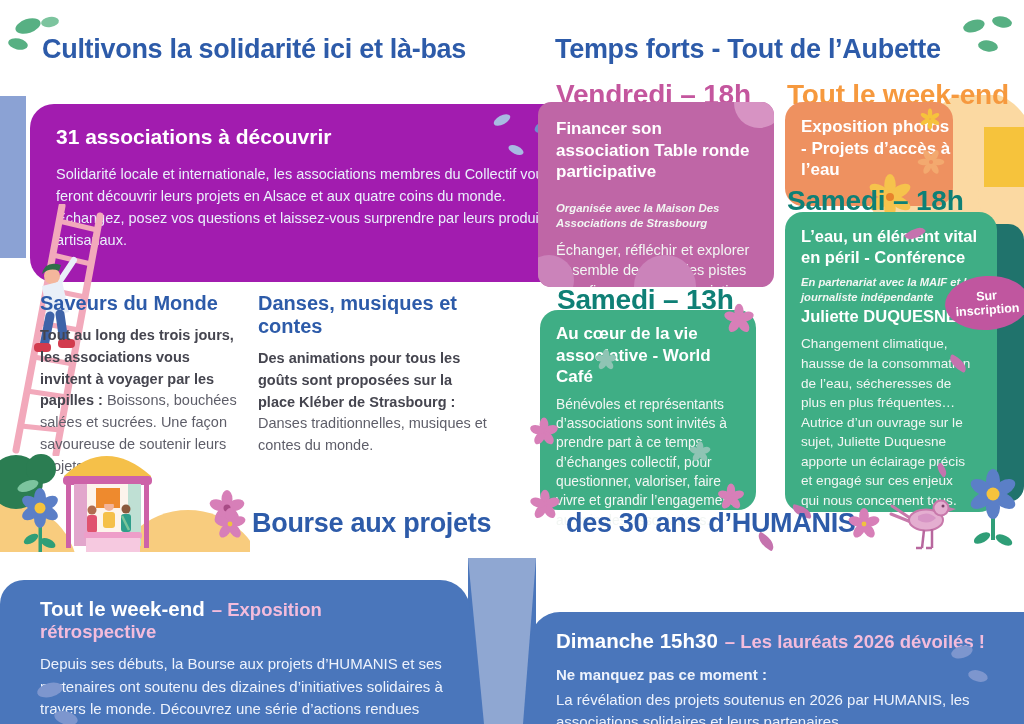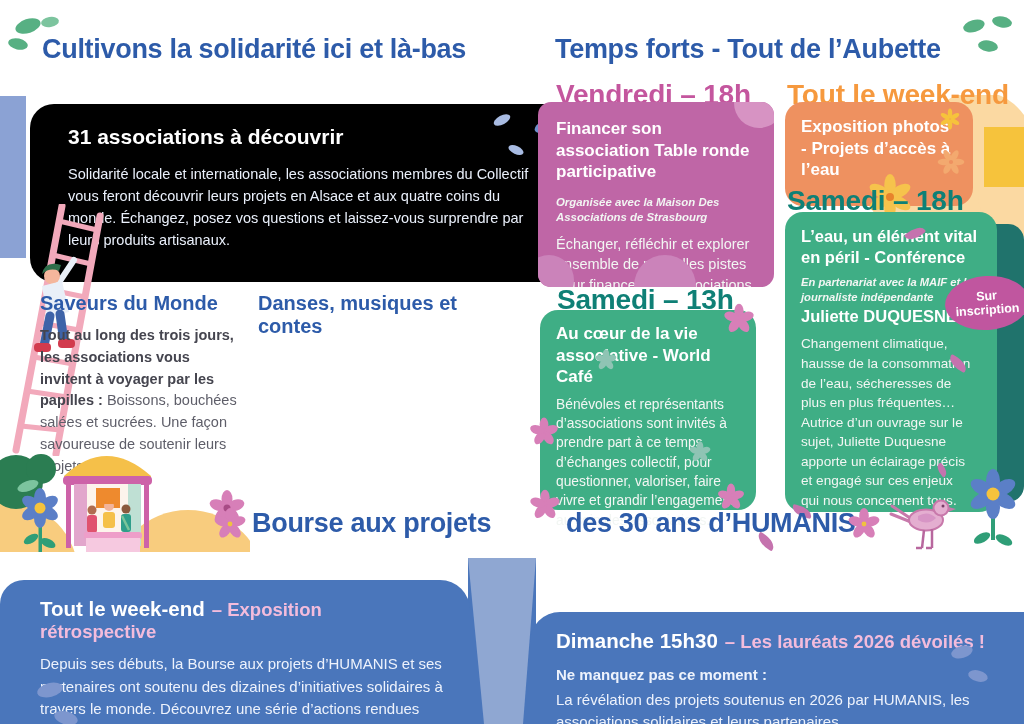--- a/index.html
+++ b/index.html
@@ -41,21 +41,21 @@
   <svg class="abs" style="left:6px;top:12px" width="54" height="42" viewBox="0 0 54 42">
     <ellipse cx="22" cy="14" rx="13" ry="7" fill="#57b083" transform="rotate(-18 22 14)"></ellipse>
     <ellipse cx="44" cy="10" rx="9" ry="5" fill="#7cc49e" transform="rotate(-10 44 10)"></ellipse>
     <ellipse cx="12" cy="32" rx="10" ry="5.5" fill="#57b083" transform="rotate(12 12 32)"></ellipse>
   </svg>
 
   <div class="abs h1" style="left:42px;top:34px">Cultivons la solidarité ici et là-bas</div>
 
   <div class="abs" style="left:0;top:96px;width:26px;height:162px;background:#8ba2d4"></div>
 
-  <div class="abs card" style="left:30px;top:104px;width:548px;height:178px;background:#000000;border-radius:24px;padding:20px 38px">
+  <div class="abs card" style="left:30px;top:104px;width:548px;height:178px;background:#a21caf;border-radius:24px;padding:20px 26px">
     <svg class="abs" style="right:16px;top:12px" width="46" height="38" viewBox="0 0 46 38">
       <ellipse cx="30" cy="10" rx="12" ry="6" fill="#6d8ecb" transform="rotate(-22 30 10)"></ellipse>
       <ellipse cx="36" cy="28" rx="10" ry="5" fill="#6d8ecb" transform="rotate(14 36 28)"></ellipse>
     </svg>
     <h3 style="font-size:21px;margin-bottom:12px">31 associations à découvrir</h3>
     <p style="font-size:14.5px;line-height:1.52;color:#eaf0fb">Solidarité locale et internationale, les associations membres du Collectif vous feront découvrir leurs projets en Alsace et aux quatre coins du monde. Échangez, posez vos questions et laissez-vous surprendre par leurs produits artisanaux.</p>
   </div>
 
   <svg class="abs" style="left:488px;top:110px" width="42" height="56" viewBox="0 0 42 56">
     <ellipse cx="14" cy="10" rx="9" ry="4.5" fill="#a8bbe2" transform="rotate(-28 14 10)"></ellipse>
@@ -84,20 +84,21 @@
     <rect x="58" y="135" width="17" height="9" rx="4" fill="#d23b4e"></rect>
   </svg>
 
   <div class="abs section" style="left:40px;top:292px;width:202px">
     <h3>Saveurs du Monde</h3>
     <p><span class="lead">Tout au long des trois jours, les associations vous invitent à voyager par les papilles : </span><span>Boissons, bouchées salées et sucrées. Une façon savoureuse de soutenir leurs projets.</span></p>
   </div>
 
   <div class="abs section" style="left:258px;top:292px;width:232px">
     <h3>Danses, musiques et contes</h3>
+    <p><span class="lead">Des animations pour tous les goûts sont proposées sur la place Kléber de Strasbourg : </span><span>Danses traditionnelles, musiques et contes du monde.</span></p>
   </div>
 
   <svg class="abs" style="left:0;top:446px" width="250" height="106" viewBox="0 0 250 106">
     <circle cx="6" cy="128" r="72" fill="#f8cc7e"></circle>
     <circle cx="188" cy="142" r="78" fill="#f8cc7e"></circle>
     <circle cx="16" cy="36" r="27" fill="#2b7d52"></circle>
     <circle cx="41" cy="23" r="15" fill="#2b7d52"></circle>
     <ellipse cx="28" cy="40" rx="11" ry="5" fill="#7cc49e" transform="rotate(-20 28 40)"></ellipse>
     <rect x="38.5" y="70" width="3.5" height="36" fill="#2f9e77"></rect>
     <ellipse cx="31" cy="93" rx="8" ry="4" fill="#2f9e77" transform="rotate(-30 31 93)"></ellipse>
@@ -155,26 +156,26 @@
   <div class="abs" style="left:984px;top:127px;width:40px;height:60px;background:#f6c33c"></div>
 
   <div class="abs h1" style="left:555px;top:34px">Temps forts - Tout de l’Aubette</div>
 
   <div class="abs label" style="left:556px;top:79px;color:#c4569e">Vendredi – 18h</div>
   <div class="abs card" style="left:538px;top:102px;width:236px;height:185px;background:#bf66a6;border-radius:13px;padding:16px 18px;overflow:hidden">
     <div class="scallop" style="left:-14px;bottom:-18px;width:50px;height:50px;background:#cb83ba"></div>
     <div class="scallop" style="left:96px;bottom:-30px;width:62px;height:62px;background:#cb83ba"></div>
     <div class="scallop" style="right:-10px;top:-24px;width:50px;height:50px;background:#d793c3"></div>
     <h3>Financer son association Table ronde participative</h3>
-    <p class="sub" style="margin-top:12px">Organisée avec la Maison Des Associations de Strasbourg</p>
+    <p class="sub" style="margin-top:18px">Organisée avec la Maison Des Associations de Strasbourg</p>
     <p style="font-size:14.5px;line-height:1.42;margin-top:9px">Échanger, réfléchir et explorer ensemble de nouvelles pistes pour financer nos associations.</p>
   </div>
 
   <div class="abs label" style="left:787px;top:79px;color:#f6993e">Tout le week-end</div>
-  <div class="abs card" style="left:785px;top:102px;width:188px;height:104px;background:#ee9160;border-radius:18px;padding:14px 16px">
+  <div class="abs card" style="left:785px;top:102px;width:168px;height:104px;background:#ee9160;border-radius:18px;padding:14px 16px">
     <svg class="abs" style="right:12px;top:6px" width="22" height="22" viewBox="0 0 40 40">
       <g fill="#f6c33c">
           <ellipse cx="20" cy="10" rx="4" ry="9"></ellipse>
           <ellipse cx="20" cy="10" rx="4" ry="9" transform="rotate(60 20 20)"></ellipse>
           <ellipse cx="20" cy="10" rx="4" ry="9" transform="rotate(120 20 20)"></ellipse>
           <ellipse cx="20" cy="10" rx="4" ry="9" transform="rotate(180 20 20)"></ellipse>
           <ellipse cx="20" cy="10" rx="4" ry="9" transform="rotate(240 20 20)"></ellipse>
           <ellipse cx="20" cy="10" rx="4" ry="9" transform="rotate(300 20 20)"></ellipse>
         </g>
     </svg>

